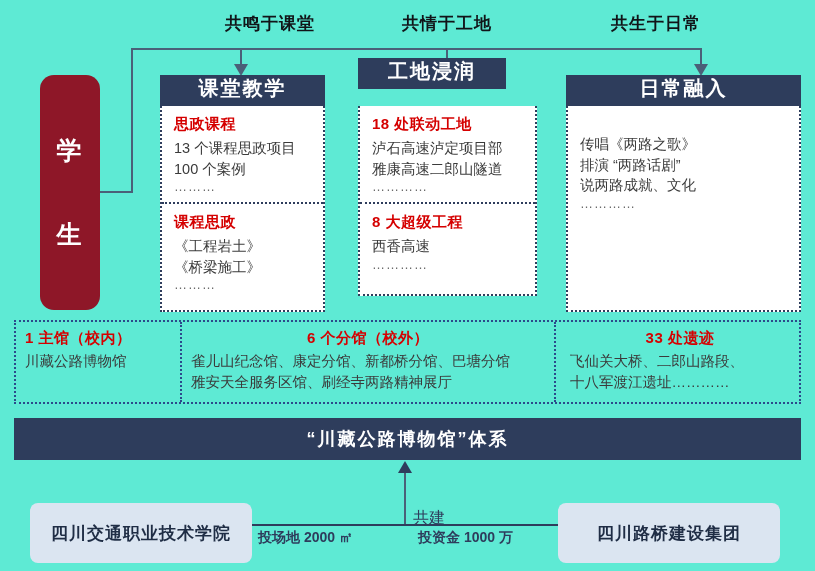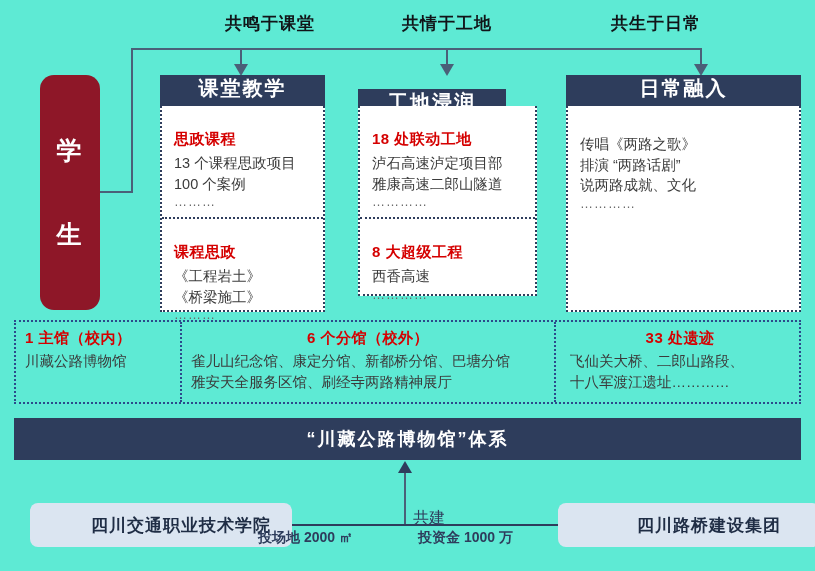--- a/index.html
+++ b/index.html
@@ -66,21 +66,21 @@
   }
   
   .col-body {
     border: 2px dotted #2e3d5c;
     border-top: none;
     box-sizing: border-box;
     background: #ffffff;
     padding: 0;
   }
   .sub-block {
-    padding: 24px 12px 6px 12px;
+    padding: 9px 12px 6px 12px;
     box-sizing: border-box;
   }
   .sub-block.divided {
     border-top: 2px dotted #2e3d5c;
   }
   .sub-title {
     color: #d50000;
     font-weight: bold;
     font-size: 15px;
     margin: 0 0 4px 0;
@@ -151,22 +151,21 @@
   .partner-box {
     background: #dbe5f1;
     border-radius: 8px;
     color: #1f2d45;
     font-size: 17px;
     font-weight: bold;
     letter-spacing: 1px;
     display: flex;
     align-items: center;
     justify-content: center;
-    height: 44px;
-    padding-left: 40px;
+    height: 60px;
   }
   .contrib-label {
     font-size: 14px;
     font-weight: bold;
     color: #2e3d5c;
     white-space: nowrap;
   }
   .cobuild-label {
     font-size: 16px;
     color: #2e3d5c;
@@ -225,21 +224,21 @@
       <div class="dots">………</div>
     </div>
     <div class="sub-block divided">
       <div class="sub-title">课程思政</div>
       <div class="sub-line">《工程岩土》</div>
       <div class="sub-line">《桥梁施工》</div>
       <div class="dots">………</div>
     </div>
   </div>
 
-  <div class="abs col-header" style="left:358px; top:58px; width:148px;margin-top:31px;">
+  <div class="abs col-header" style="left:358px; top:58px; width:148px;">
     <span>工地浸润</span>
   </div>
   <div class="abs col-body" style="left:358px; top:106px; width:179px; height:190px;">
     <div class="sub-block">
       <div class="sub-title">18 处联动工地</div>
       <div class="sub-line">泸石高速泸定项目部</div>
       <div class="sub-line">雅康高速二郎山隧道</div>
       <div class="dots">…………</div>
     </div>
     <div class="sub-block divided">

